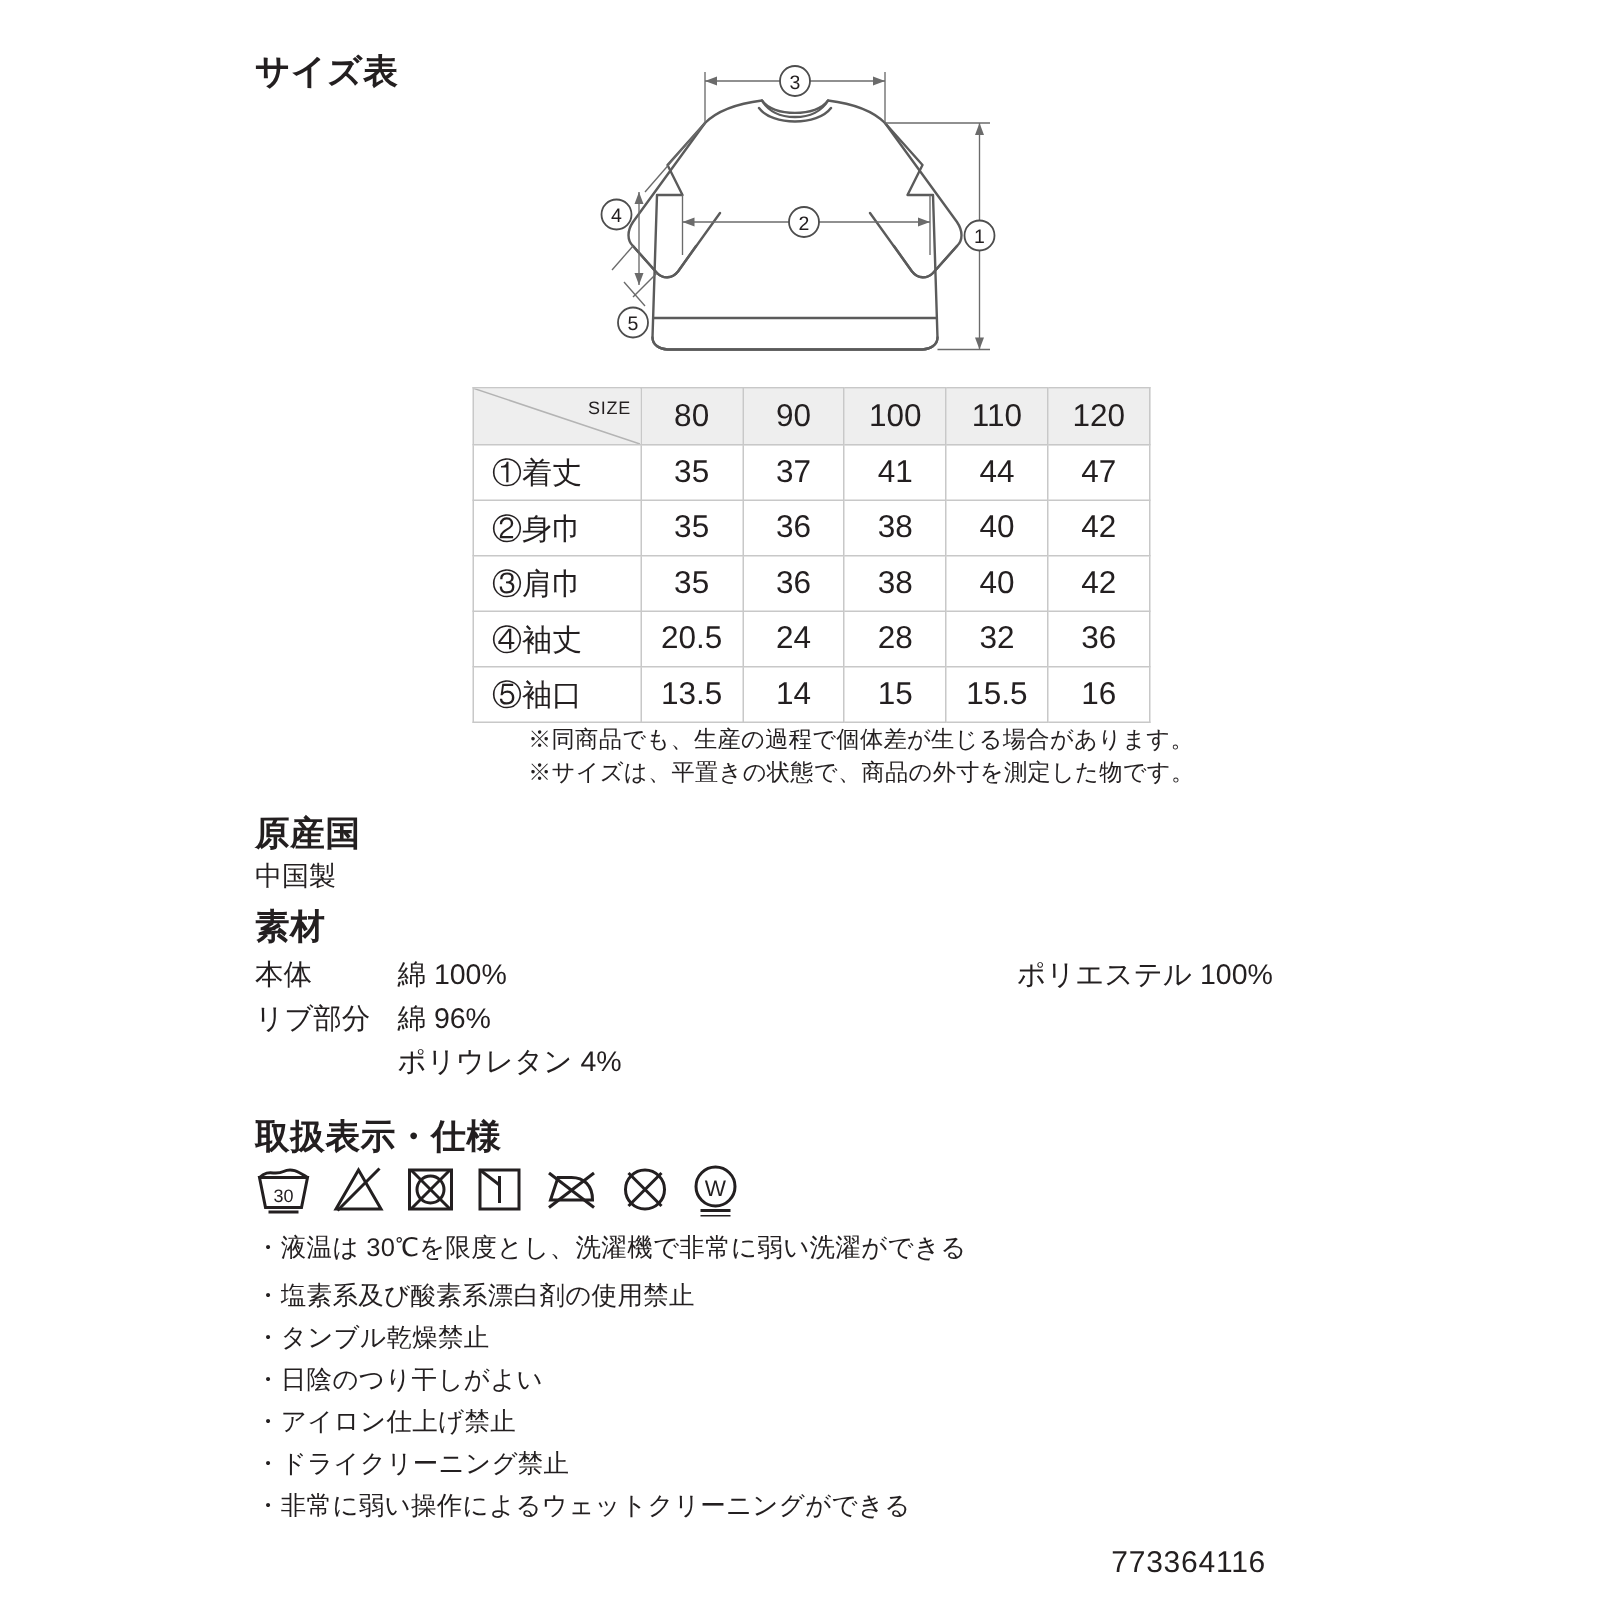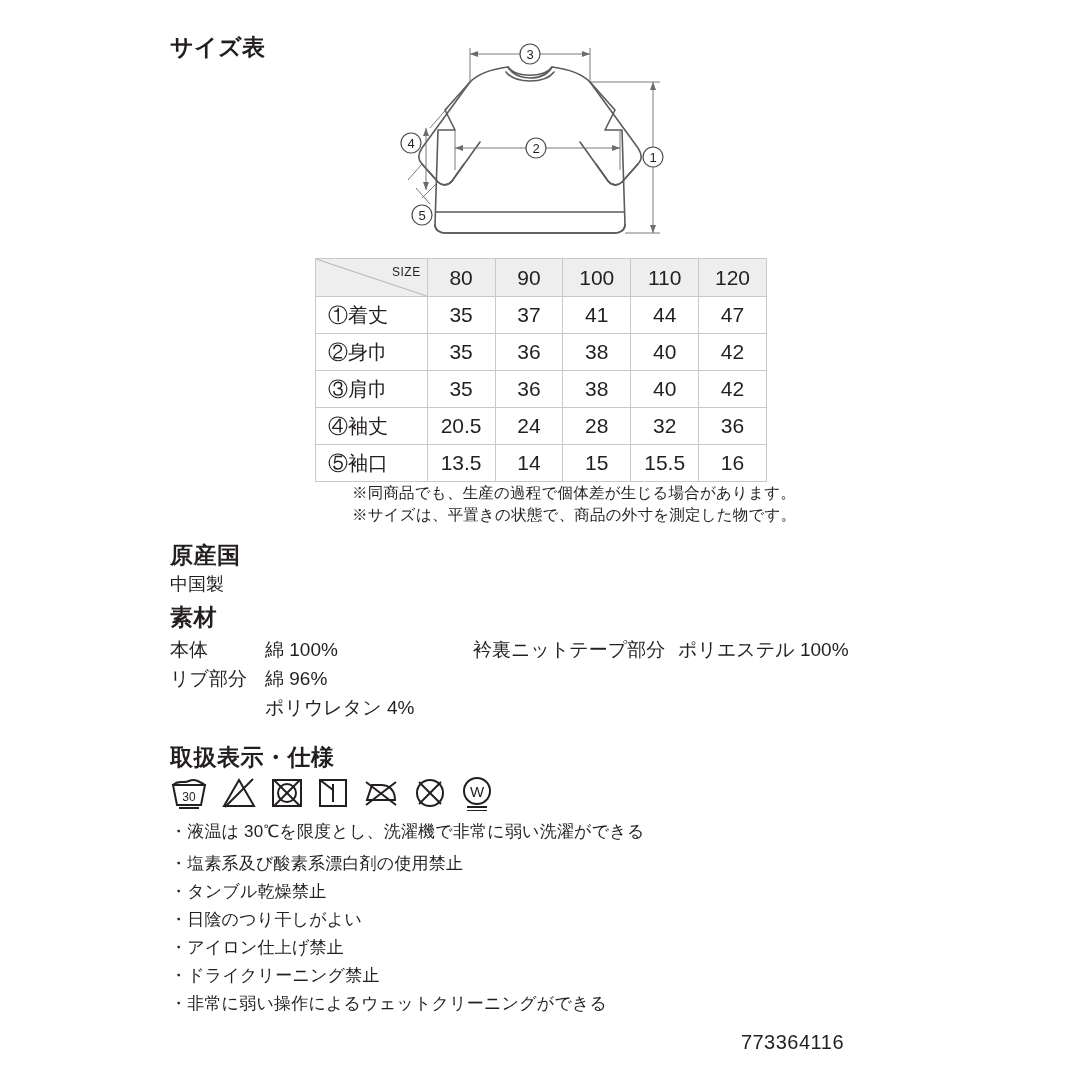--- a/index.html
+++ b/index.html
@@ -293,21 +293,20 @@
 
   <div id="note1" class="note">※同商品でも、生産の過程で個体差が生じる場合があります。</div>
   <div id="note2" class="note">※サイズは、平置きの状態で、商品の外寸を測定した物です。</div>
 
   <div id="origin-title" class="section-title">原産国</div>
   <div id="origin-value">中国製</div>
 
   <div id="material-title" class="section-title">素材</div>
   <div id="mat-l1-k" class="mat">本体</div>
   <div id="mat-l1-v" class="mat">綿 100%</div>
-  <div id="mat-r1-k" class="mat">衿裏ニットテープ部分</div>
   <div id="mat-r1-v" class="mat">ポリエステル 100%</div>
   <div id="mat-l2-k" class="mat">リブ部分</div>
   <div id="mat-l2-v" class="mat">綿 96%</div>
   <div id="mat-l3-v" class="mat">ポリウレタン 4%</div>
 
   <div id="care-title" class="section-title">取扱表示・仕様</div>
 
   <div id="care-icons">
 
     <svg class="care-icon" width="38" height="34" viewBox="0 0 38 34">

